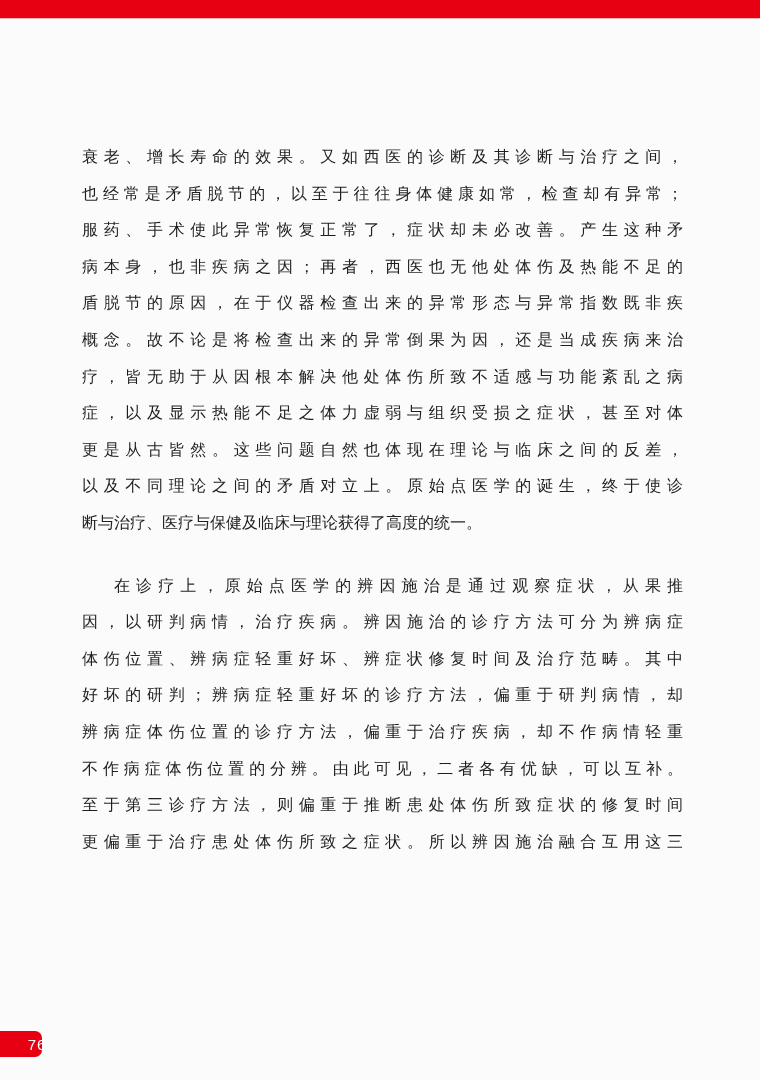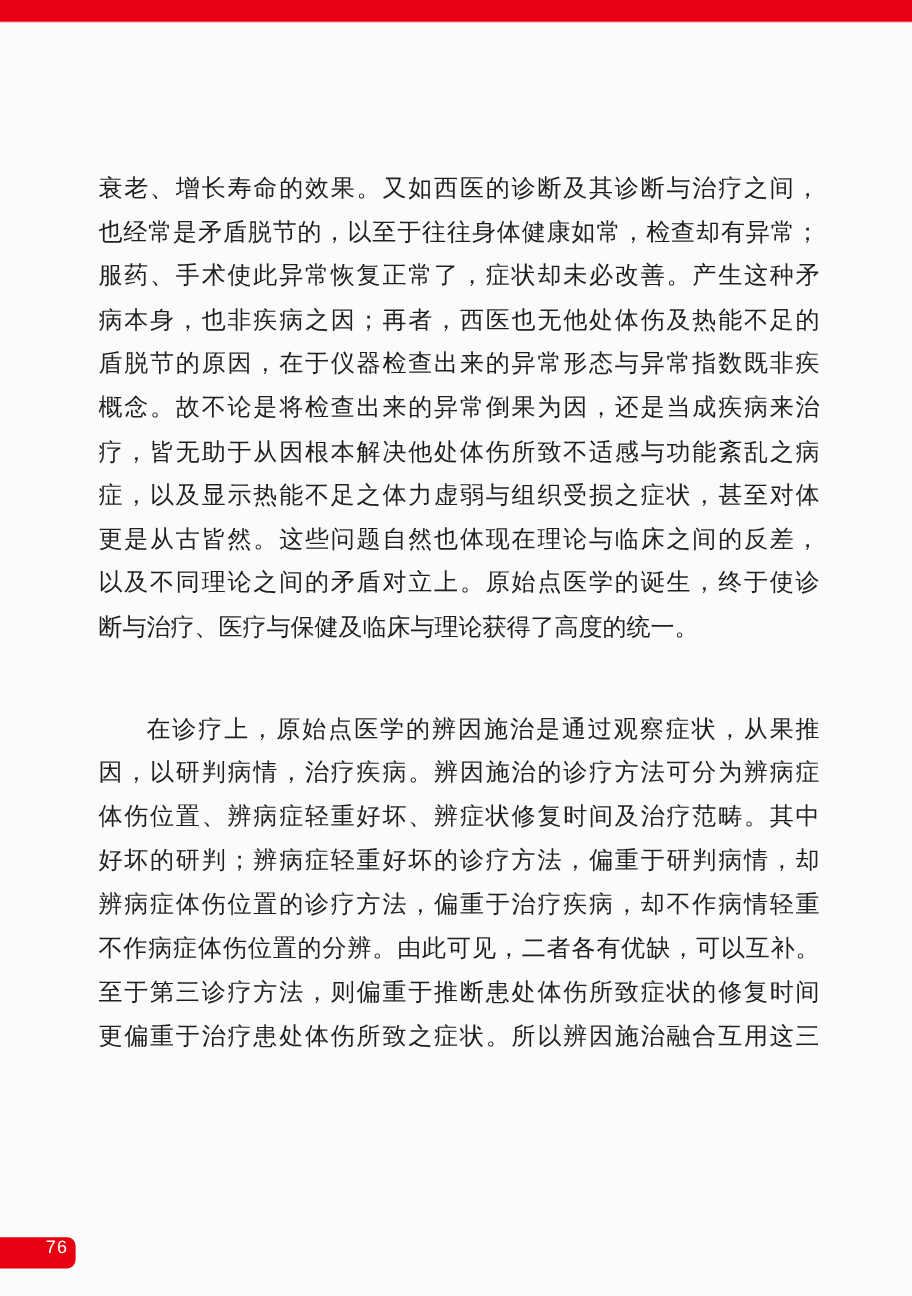--- a/index.html
+++ b/index.html
@@ -25,51 +25,52 @@
     width: 760px;
     height: 18px;
     background: #e60012;
     box-shadow: 0 1px 0 rgba(230, 0, 18, 0.28);
   }
   .text-block {
     position: absolute;
     left: 82px;
     top: 139px;
     width: 601px;
-    font-size: 20px;
+    font-size: 16px;
     line-height: 36.6px;
     color: #1f1f1f;
     letter-spacing: 0;
   }
   .paragraph + .paragraph {
-    margin-top: 48px;
+    margin-top: 26px;
   }
   .line {
     text-align: justify;
     text-align-last: justify;
     text-justify: inter-character;
     white-space: nowrap;
   }
   .line.no-justify-last {
     text-align-last: left;
   }
   .line.indent {
     text-indent: 2em;
   }
   .page-badge {
     position: absolute;
     left: 0;
     top: 1031px;
-    width: 63px;
+    width: 42px;
     height: 26px;
     background: #e60012;
     border-radius: 0 7px 7px 0;
     box-sizing: border-box;
     padding-left: 32px;
     display: flex;
+    align-items: center;
     justify-content: center;
     color: #ffffff;
     font-size: 15px;
     letter-spacing: 1px;
   }
 </style>
 </head>
 <body style="background: rgb(251, 251, 251);">
 
 <div class="page">

